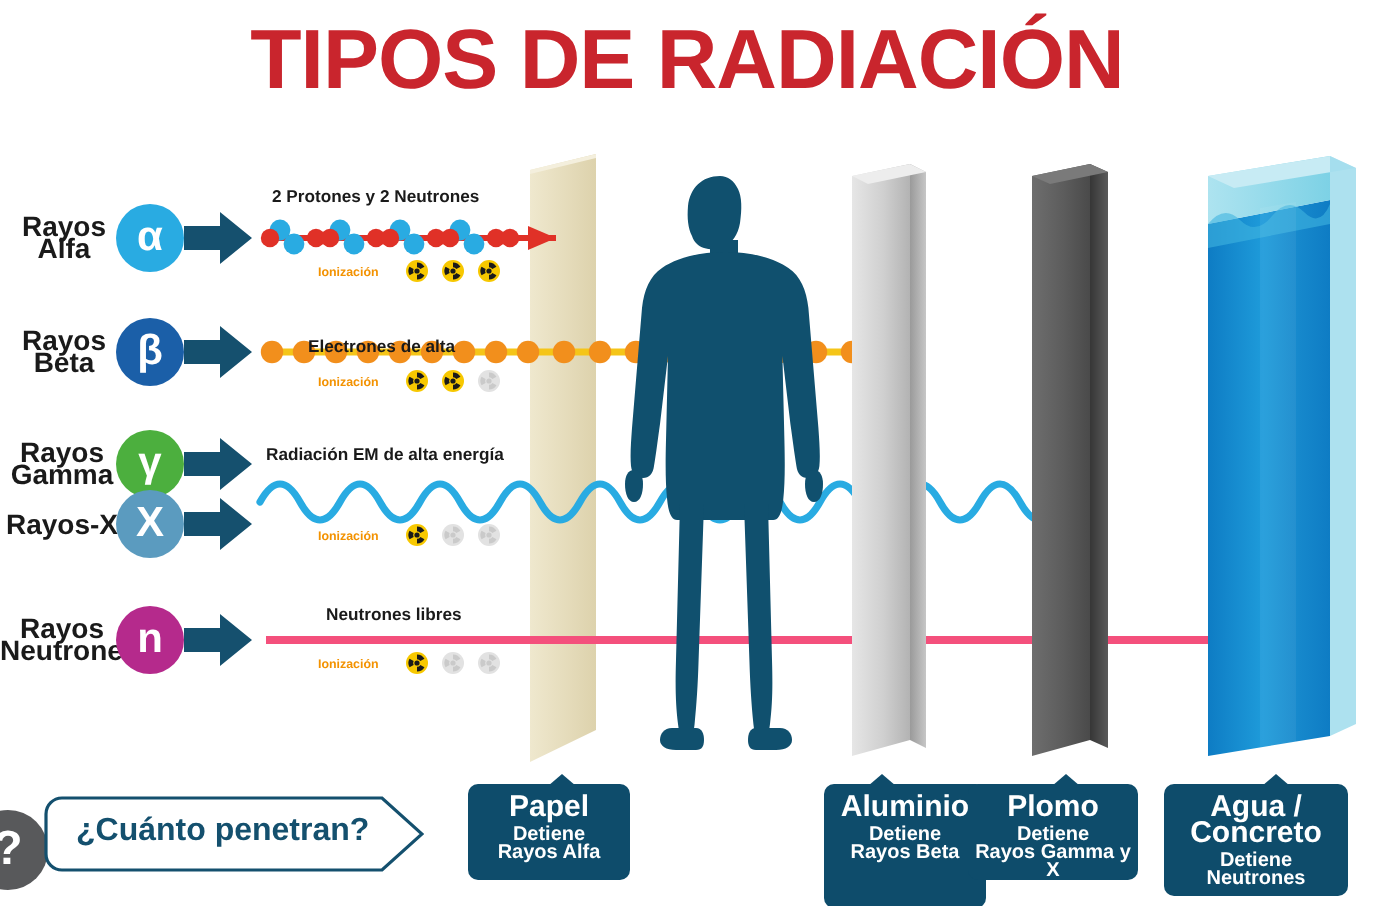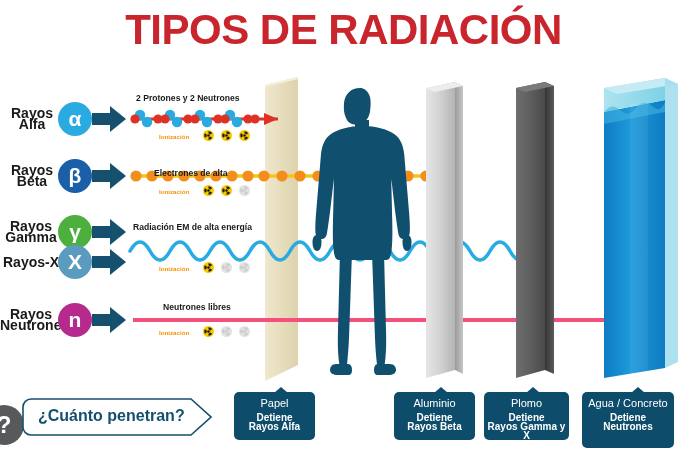--- a/index.html
+++ b/index.html
@@ -28,21 +28,21 @@
 
   
   .ion-label{position:absolute;color:#F39200;font-size:6.2px;font-weight:bold;
              white-space:nowrap;}
   .tref{position:absolute;width:11px;height:11px;border-radius:50%;}
   .tref svg{display:block;}
 
   
   .box{position:absolute;background:#0E4C6B;border-radius:5px;color:#fff;
        text-align:center;padding-top:5px;box-sizing:border-box;}
-  .box .bt{font-size:11px;font-weight:normal;line-height:13px;}
+  .box .bt{font-size:15px;font-weight:bold;line-height:13px;}
   .box .bs{font-size:10px;font-weight:bold;line-height:9px;margin-top:3px;}
   .box-notch{position:absolute;width:0;height:0;
              border-left:7px solid transparent;border-right:7px solid transparent;
              border-bottom:6px solid #0E4C6B;}
 
   
   #qbanner{position:absolute;left:22px;top:398px;width:190px;height:38px;}
   #qbanner .qtxt{position:absolute;left:16px;top:9px;font-size:16px;
                  font-weight:bold;color:#14506E;white-space:nowrap;}
   #qcircle{position:absolute;left:-16px;top:405px;width:40px;height:40px;
@@ -450,21 +450,21 @@
   <div class="box-notch" style="left:274px;top:387px;"></div>
   <div class="box" style="left:234px;top:392px;width:81px;height:48px;">
     <div class="bt">Papel</div>
     <div class="bs">
       <div>Detiene</div>
       <div>Rayos Alfa</div>
     </div>
   </div>
 
   <div class="box-notch" style="left:434px;top:387px;"></div>
-  <div class="box" style="left:394px;top:392px;width:81px;height:48px;">
+  <div class="box" style="left:412px;top:392px;width:81px;height:62px;">
     <div class="bt">Aluminio</div>
     <div class="bs">
       <div>Detiene</div>
       <div>Rayos Beta</div>
     </div>
   </div>
 
   <div class="box-notch" style="left:526px;top:387px;"></div>
   <div class="box" style="left:484px;top:392px;width:85px;height:48px;text-align:center;">
     <div class="bt">Plomo</div>

